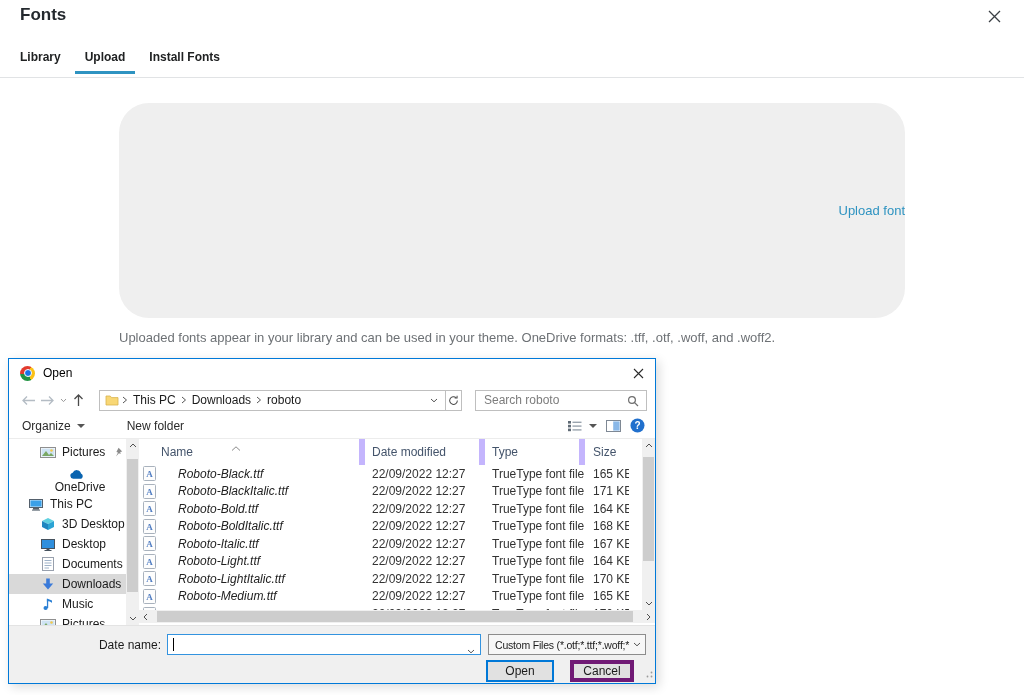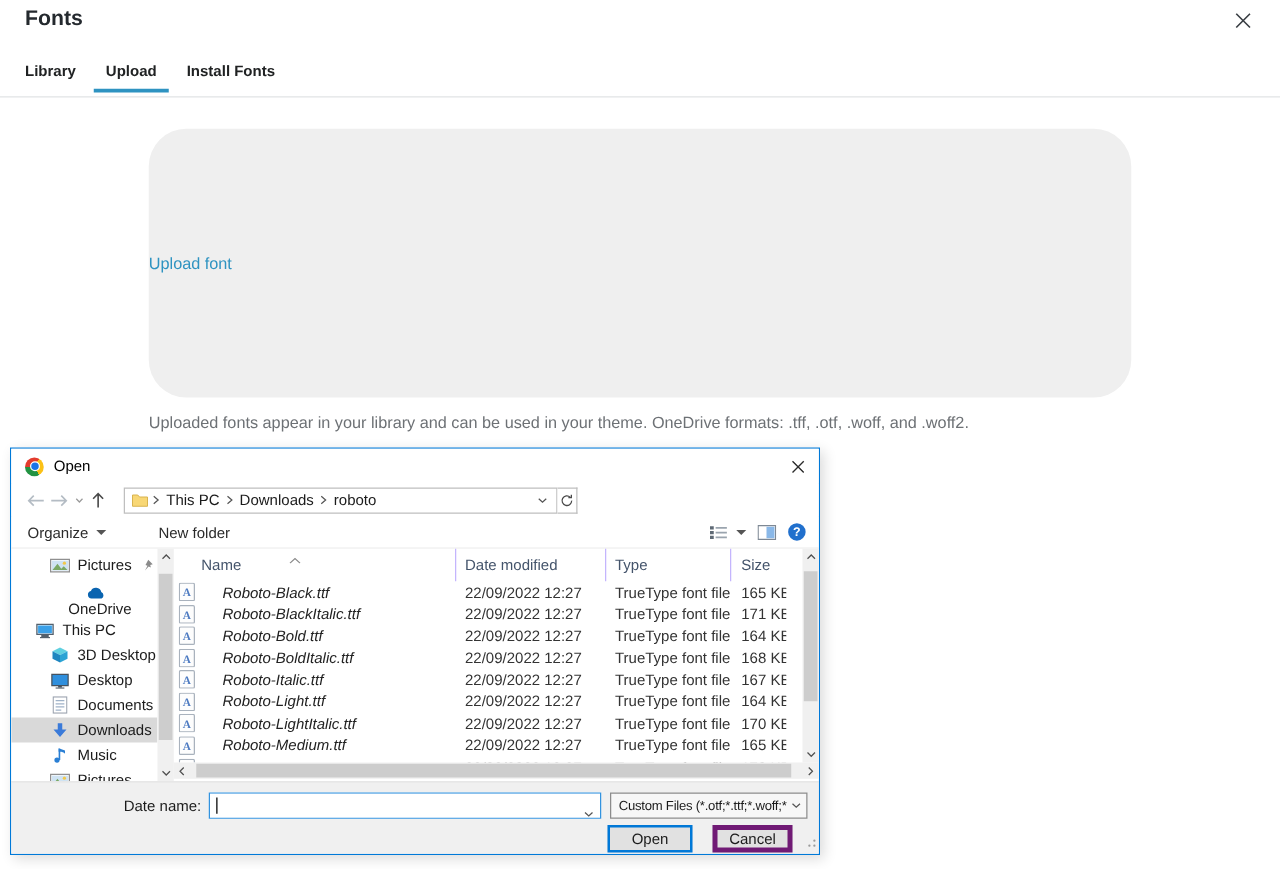--- a/index.html
+++ b/index.html
@@ -8,21 +8,21 @@
     position: relative; overflow: hidden; background: #ffffff;
     font-family: "Liberation Sans", sans-serif; color: #202223;
   }
   
   .page-title { position: absolute; left: 20px; top: 5px; font-size: 17px; font-weight: 700; color: #24292e; }
   .page-close { position: absolute; right: 20px; top: 6px; width: 20px; height: 20px; display: flex; align-items: center; justify-content: center; cursor: pointer; }
   .tabs { position: absolute; left: 10px; top: 50px; display: flex; }
   .tab { padding: 0 10px 9px; margin-right: 4px; font-size: 12px; font-weight: 700; color: #202223; line-height: 15px; cursor: pointer; }
   .tab.active { border-bottom: 3px solid #2e93c1; padding-bottom: 6px; }
   .page-divider { position: absolute; left: 0; top: 77px; width: 1024px; height: 1px; background: #e1e3e5; }
-  .dropzone { position: absolute; left: 119px; top: 103px; width: 786px; height: 215px; background: #efefef; display: flex; align-items: center; justify-content: flex-start; border-radius: 30px; }
+  .dropzone { position: absolute; left: 119px; top: 103px; width: 786px; height: 215px; background: #efefef; display: flex; align-items: center; justify-content: flex-end; border-radius: 30px; }
   .upload-link { font-size: 13px; color: #2e93c1; cursor: pointer; }
   .caption { position: absolute; left: 119px; top: 330px; font-size: 13px; color: #6d7175; }
 
   
   .dlg { position: absolute; left: 8px; top: 358px; width: 648px; height: 326px; background: #ffffff;
          border: 1px solid #0079d8; box-shadow: 3px 3px 10px rgba(0,0,0,.14); font-size: 12px; color: #1b1b1b; }
   .dlg-titlebar { height: 28px; display: flex; align-items: center; padding-left: 11px; background: #fff; }
   .chrome-icon { width: 15px; height: 15px; border-radius: 50%; position: relative; flex: 0 0 auto;
                  background: conic-gradient(from 30deg, #fbc116 0 120deg, #229342 0 240deg, #e33b2e 0 360deg); }
   .chrome-hub { position: absolute; inset: 3.5px; background: #1a73e8; border: 1.5px solid #fff; border-radius: 50%; }
@@ -56,21 +56,21 @@
   .side-label { margin-left: 6px; white-space: nowrap; }
   .pin { margin-left: auto; margin-right: 3px; display: flex; }
 
   .scrollbar { background: #f0f0f0; position: absolute; }
   .sb-side { left: 117px; top: 0; width: 13px; height: 186px; }
   .scroll-arrow { position: absolute; left: 0; width: 13px; height: 13px; display: flex; align-items: center; justify-content: center; cursor: pointer; }
   .thumb { position: absolute; background: #cdcdcd; }
 
   .list { position: absolute; left: 130px; right: 0; top: 0; height: 186px; }
   .list-header { position: absolute; left: 0; right: 13px; top: 0; height: 26px; display: flex; font-size: 12px; color: #44546b; }
-  .hcell { border-right: 1px solid #c4b5fd; display: flex; align-items: center; cursor: pointer; }
+  .hcell { border-right: 6px solid #c4b5fd; display: flex; align-items: center; cursor: pointer; }
   .h-name { width: 226px; padding-left: 22px; }
   .h-date { width: 120px; padding-left: 7px; }
   .h-type { width: 100px; padding-left: 7px; }
   .h-size { flex: 1; padding-left: 8px; border-right: none; }
   .sort-caret { position: absolute; left: 92px; top: 1px; }
 
   .rows { position: absolute; left: 0; right: 13px; top: 26px; height: 145px; overflow: hidden; }
   .file-row { display: flex; align-items: center; height: 17.5px; cursor: pointer; }
   .file-row.partial { height: 5px; overflow: hidden; align-items: flex-start; }
   .file-row.partial .cell { padding-top: 2px; }
@@ -186,20 +186,29 @@
           </svg>
       </span>
     </div>
     <span class="refresh-btn">
       <svg width="11" height="11" viewBox="0 0 12 12">
           <path d="M10.2 6 a4.2 4.2 0 1 1 -1.3-3" fill="none" stroke="#4a4a4a" stroke-width="1.1"></path>
           <path d="M9.9 0.8 L9.9 3.4 L7.3 3.4" fill="none" stroke="#4a4a4a" stroke-width="1.1"></path>
         </svg>
     </span>
 
+    <div class="search-box">
+      <input placeholder="Search roboto" style="">
+      <span class="search-glass">
+        <svg width="12" height="12" viewBox="0 0 12 12">
+            <circle cx="5" cy="5" r="3.4" fill="none" stroke="#6e6e6e" stroke-width="1.2"></circle>
+            <line x1="7.6" y1="7.6" x2="11" y2="11" stroke="#6e6e6e" stroke-width="1.2"></line>
+          </svg>
+      </span>
+    </div>
   </div>
 
   <div class="dlg-toolbar">
     <span class="tool-item">
       <span>Organize</span>
         <span class="caret-down"></span>
     </span>
     <span class="tool-gap"></span>
     <span class="tool-item">New folder</span>
     <span class="tool-right">

